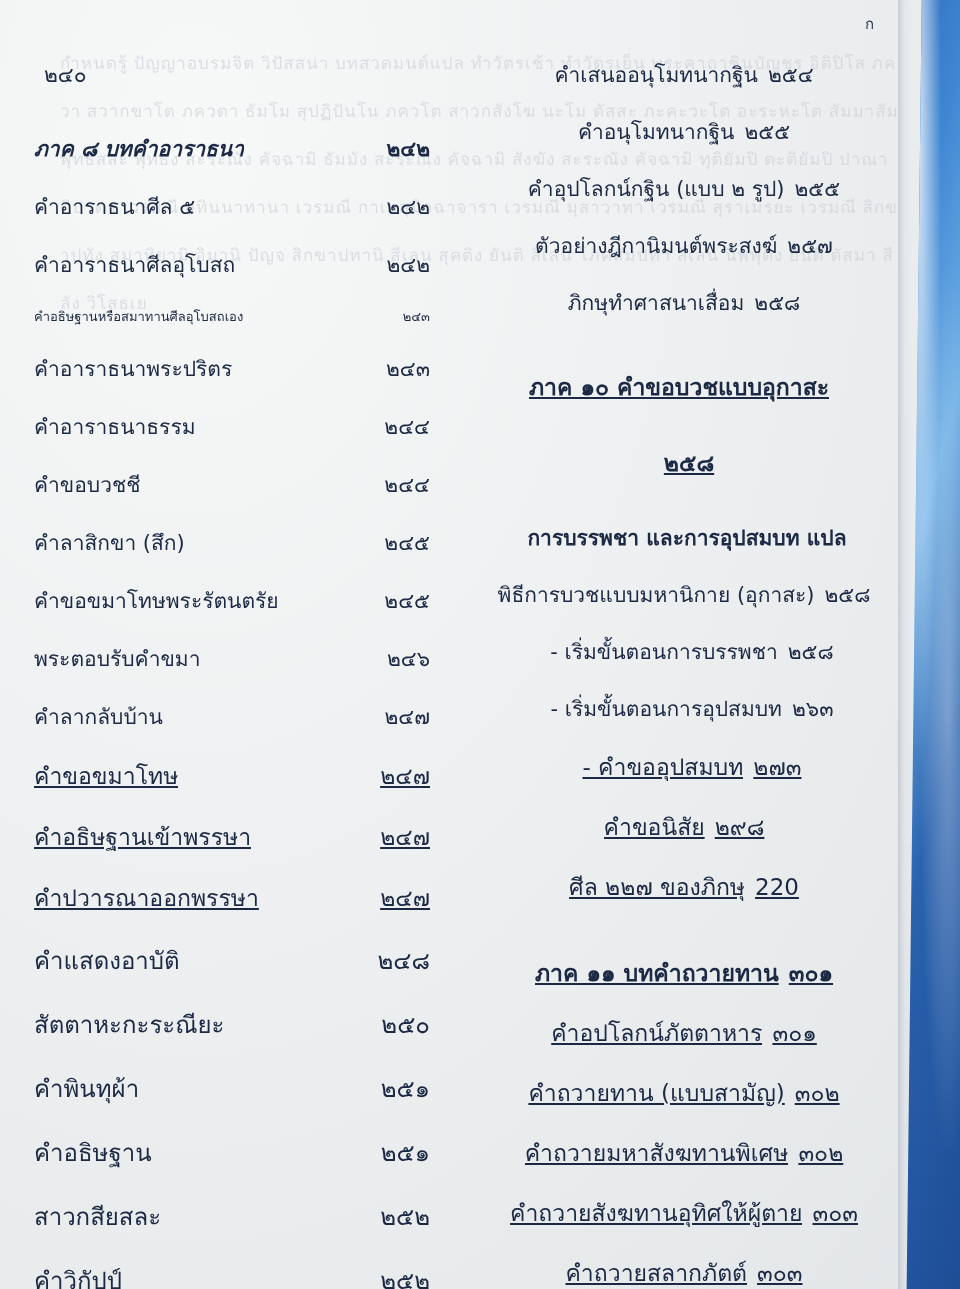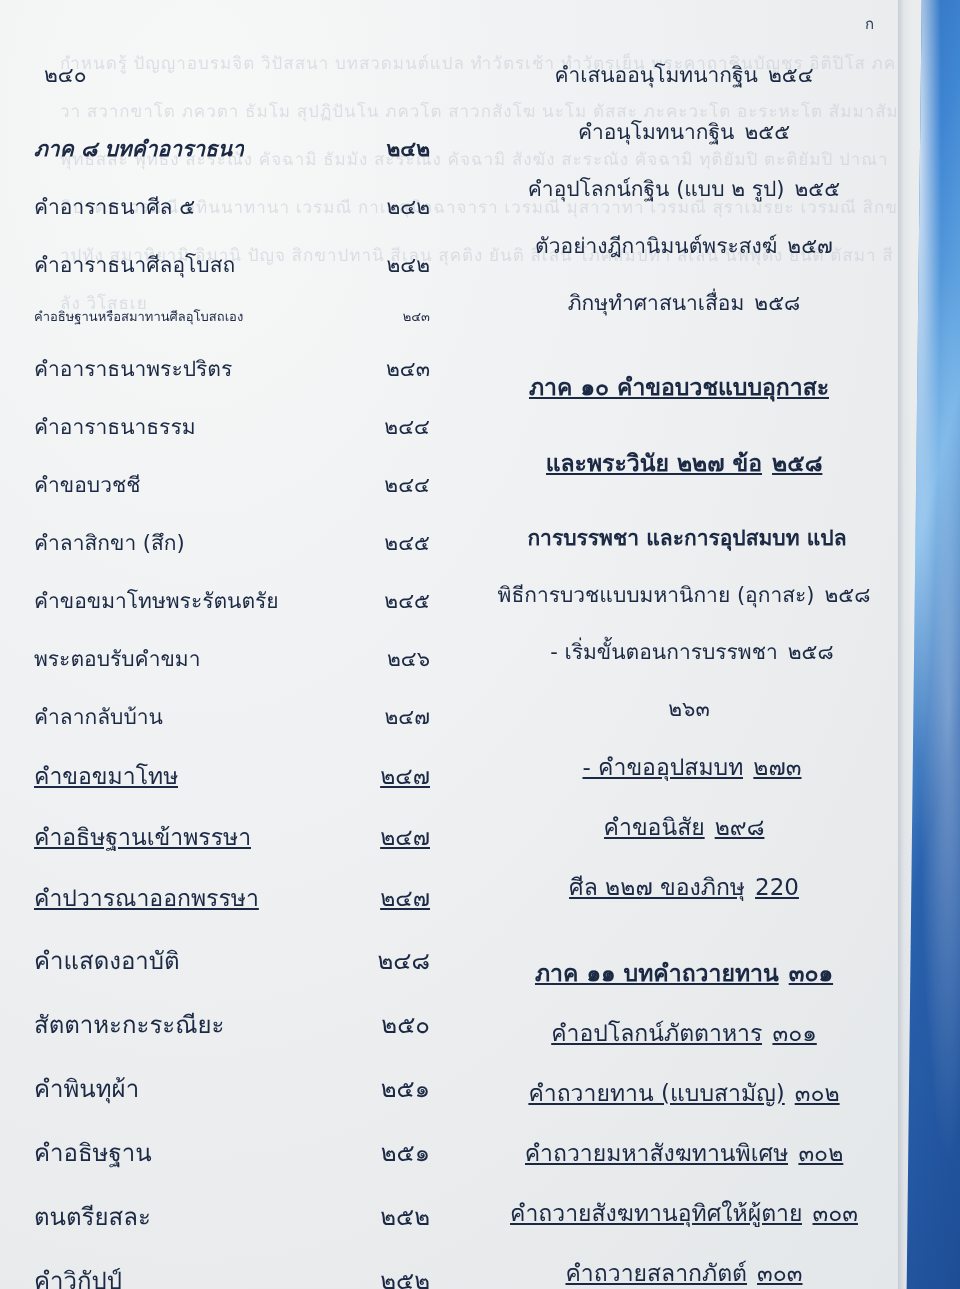--- a/index.html
+++ b/index.html
@@ -231,21 +231,21 @@
           </div>
           <div class="row sz-xl">
             <span class="label">คำพินทุผ้า</span>
             <span class="page">๒๕๑</span>
           </div>
           <div class="row sz-xl">
             <span class="label">คำอธิษฐาน</span>
             <span class="page">๒๕๑</span>
           </div>
           <div class="row sz-xl">
-            <span class="label">ตนตรียสละ</span>
+            <span class="label">สาวกสียสละ</span>
             <span class="page">๒๕๒</span>
           </div>
           <div class="row sz-xl">
             <span class="label">คำวิกัปป์</span>
             <span class="page">๒๕๒</span>
           </div>
         </div>
       <div class="col col-right">
           <div class="row sz-md">
             <span class="label">คำเสนออนุโมทนากฐิน</span>
@@ -265,36 +265,36 @@
           </div>
           <div class="row sz-md">
             <span class="label">ภิกษุทำศาสนาเสื่อม</span>
             <span class="page">๒๕๘</span>
           </div>
           <div class="row sz-lg bold gap-top-lg">
             <span class="label">ภาค ๑๐ คำขอบวชแบบอุกาสะ</span>
             <span class="page"></span>
           </div>
           <div class="row sz-lg bold">
-            <span class="label">และพระวินัย ๒๒๗ ข้อ</span>
             <span class="page">๒๕๘</span>
           </div>
           <div class="row sz-md bold indent1">
             <span class="label">การบรรพชา และการอุปสมบท แปล</span>
             <span class="page"></span>
           </div>
           <div class="row sz-md">
             <span class="label">พิธีการบวชแบบมหานิกาย (อุกาสะ)</span>
             <span class="page">๒๕๘</span>
           </div>
           <div class="row sz-md indent1">
             <span class="label">- เริ่มขั้นตอนการบรรพชา</span>
             <span class="page">๒๕๘</span>
           </div>
           <div class="row sz-md indent1">
+            <span class="label">- เริ่มขั้นตอนการอุปสมบท</span>
             <span class="page">๒๖๓</span>
           </div>
           <div class="row sz-lg indent1">
             <span class="label">- คำขออุปสมบท</span>
             <span class="page">๒๗๓</span>
           </div>
           <div class="row sz-lg">
             <span class="label">คำขอนิสัย</span>
             <span class="page">๒๙๘</span>
           </div>

